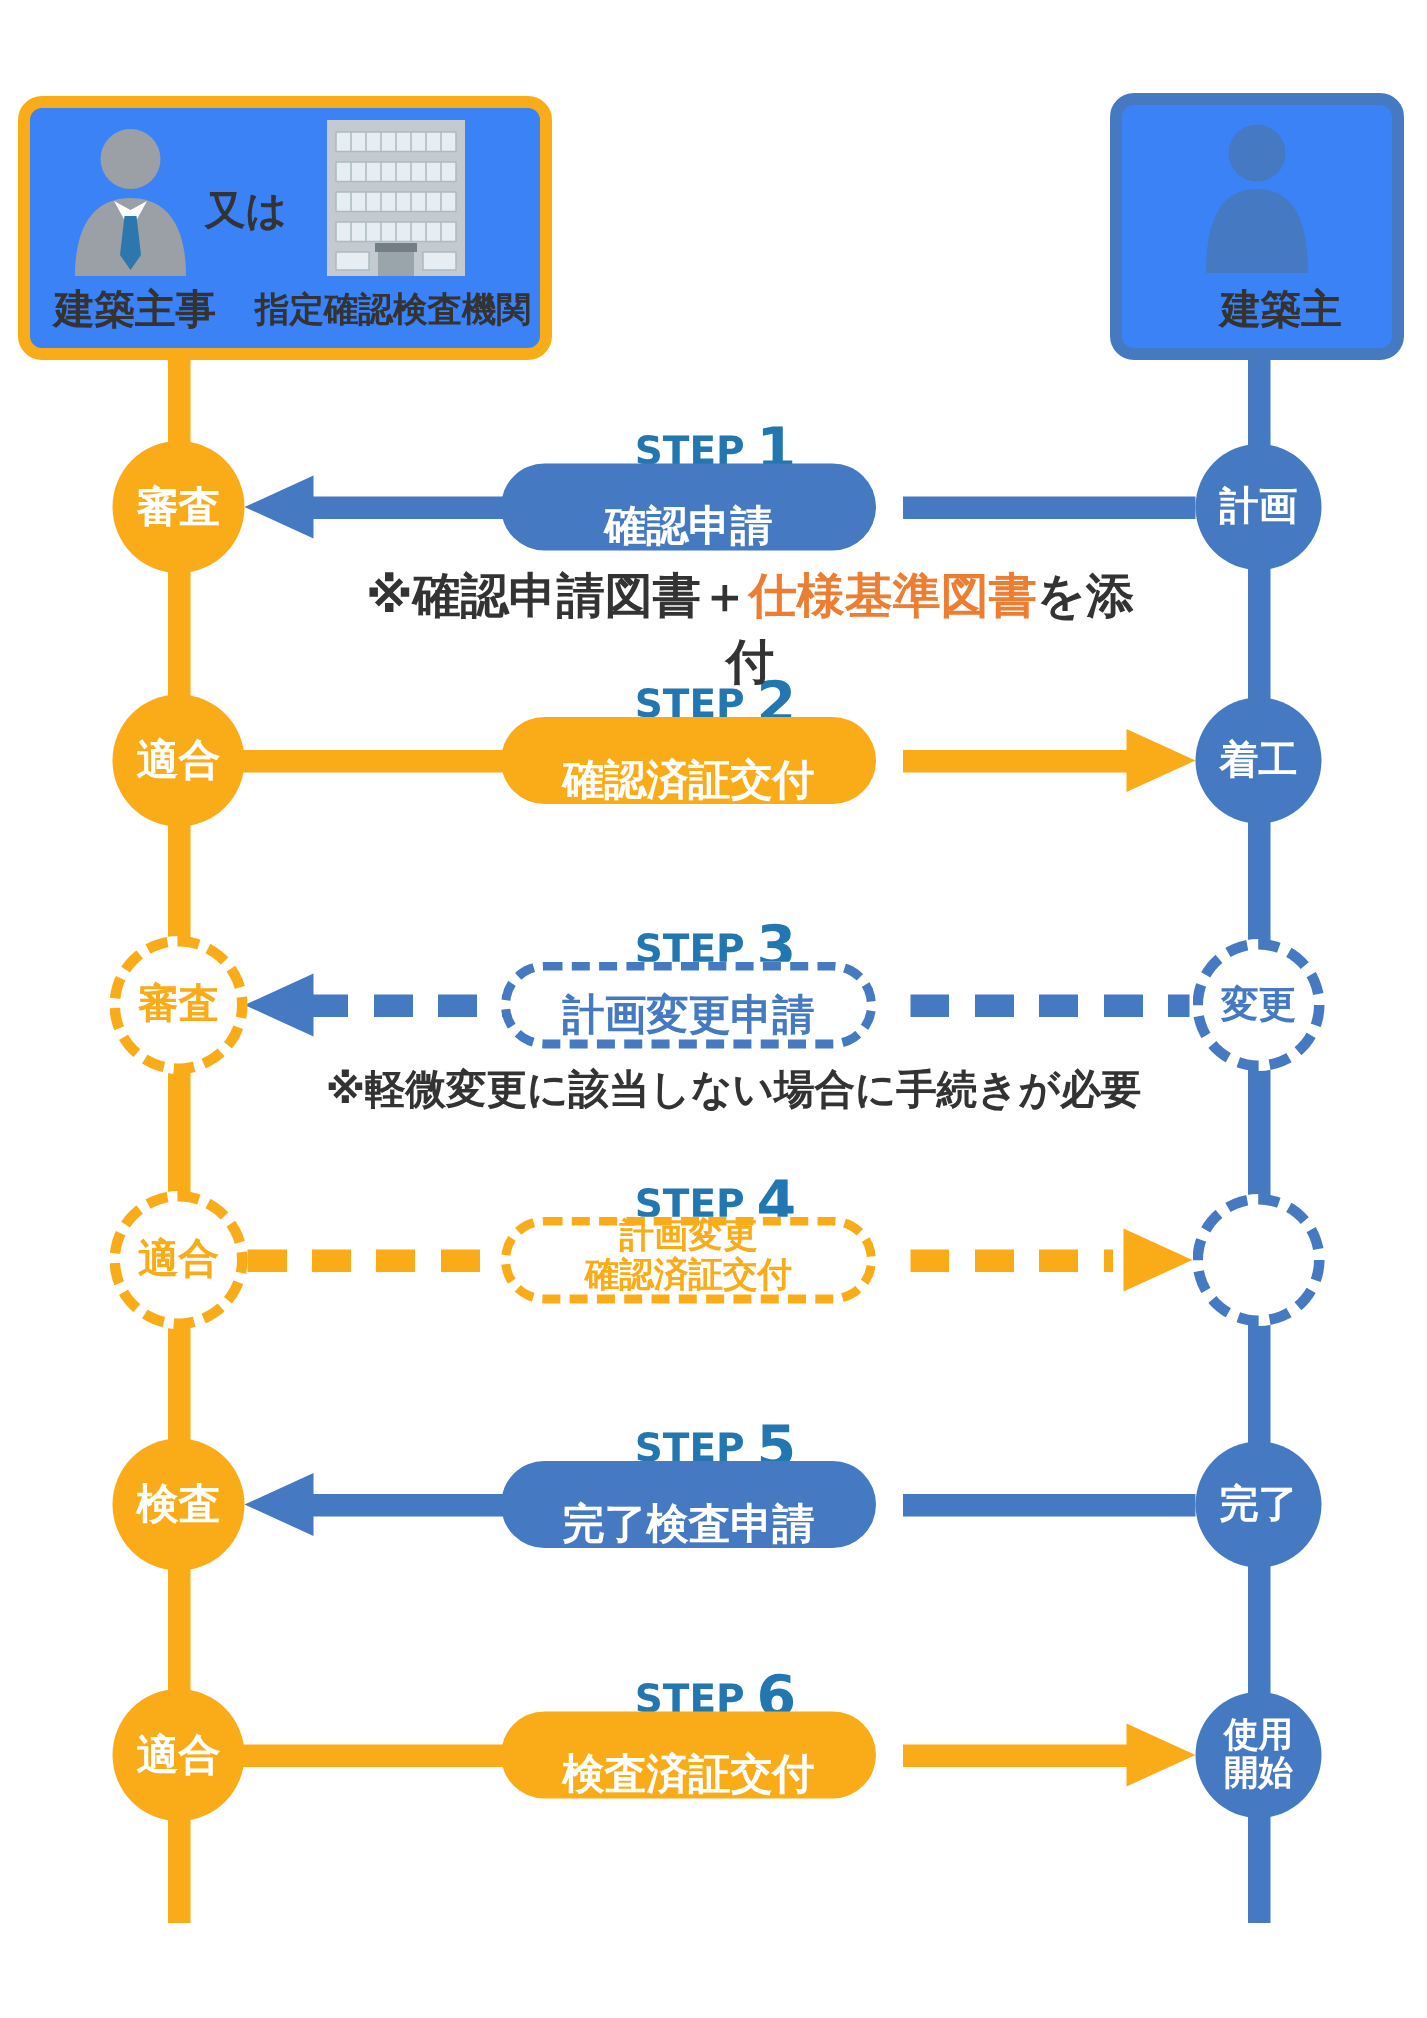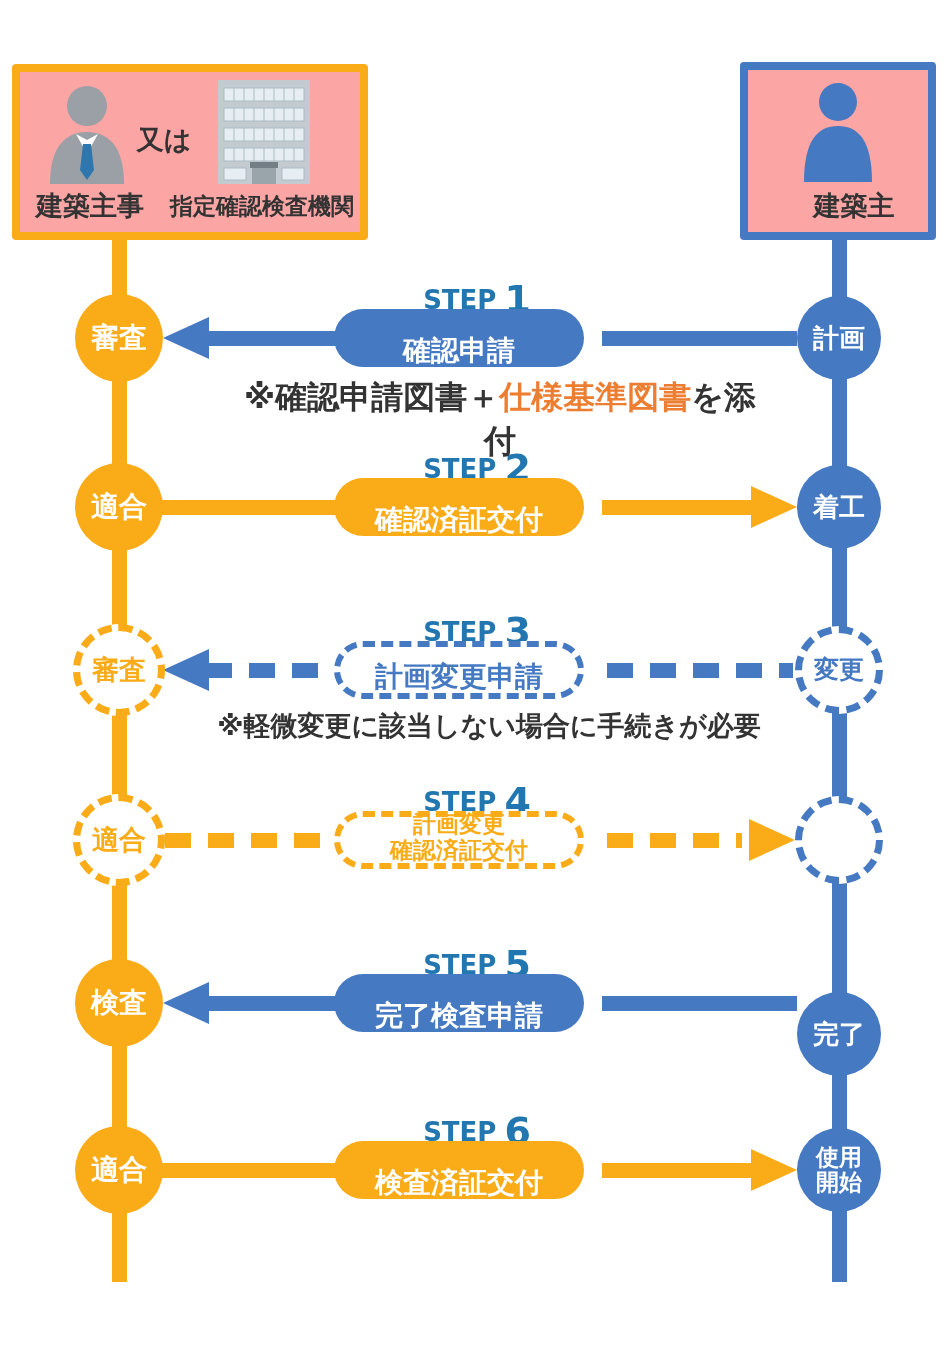--- a/index.html
+++ b/index.html
@@ -6,21 +6,21 @@
     --orange:#FAAC18; --blue:#4579C2; --step:#2277B0; --dark:#333333; --hl:#ED7D31;
   }
   *{margin:0;padding:0;box-sizing:border-box;}
   body{background:#fff;}
   .canvas{position:relative;width:951px;height:1345px;background:#fff;overflow:hidden;
           font-family:"DejaVu Sans","Liberation Sans",sans-serif;}
   .vline{position:absolute;top:238px;height:1044px;width:15px;}
   .vline.left{left:112px;background:var(--orange);}
   .vline.right{left:832px;background:var(--blue);}
 
-  .actor-box{position:absolute;background:#fca5a5;border-radius:4px;z-index:5;}
+  .actor-box{position:absolute;background:#3b82f6;border-radius:16px;z-index:5;}
   .actor-box.examiner{left:12px;top:64px;width:356px;height:176px;border:8px solid var(--orange);}
   .actor-box.owner{left:740px;top:62px;width:196px;height:178px;border:8px solid var(--blue);}
   .actor-label{position:absolute;font-weight:bold;color:var(--dark);text-align:center;}
 
   .node{position:absolute;border-radius:50%;display:flex;flex-direction:column;align-items:center;
         justify-content:center;font-weight:bold;z-index:6;line-height:1.1;}
   .node.lft{width:88px;height:88px;left:75px;background:var(--orange);color:#fff;font-size:28px;}
   .node.rgt{width:84px;height:84px;left:797px;background:var(--blue);color:#fff;font-size:26px;}
   .node.dash-o{width:92px;height:92px;left:73px;background:#fff;border:7px dashed var(--orange);
                color:var(--orange);font-size:27px;}
@@ -199,21 +199,21 @@
   </div>
   <div class="tri l-b" style="left:163px;top:982px;"></div>
   <div class="shaft sol-b" style="left:206px;top:996px;width:146px;"></div>
   <div class="shaft sol-b" style="left:602px;top:996px;width:195px;"></div>
   <div class="pill solid-b" style="top:974px;">
       <span>完了検査申請</span>
     </div>
   <div class="node lft" style="top:959px;">
       <span>検査</span>
     </div>
-  <div class="node rgt" style="top:992px;">
+  <div class="node rgt" style="top:961px;">
       <span>完了</span>
     </div>
 
   <div class="step-label" style="top:1096px;">
     <span>STEP</span><span class="num">6</span>
   </div>
   <div class="shaft sol-o" style="left:150px;top:1163px;width:202px;"></div>
   <div class="shaft sol-o" style="left:602px;top:1163px;width:151px;"></div>
   <div class="tri r-o" style="left:751px;top:1149px;"></div>
   <div class="pill solid-o" style="top:1141px;">

